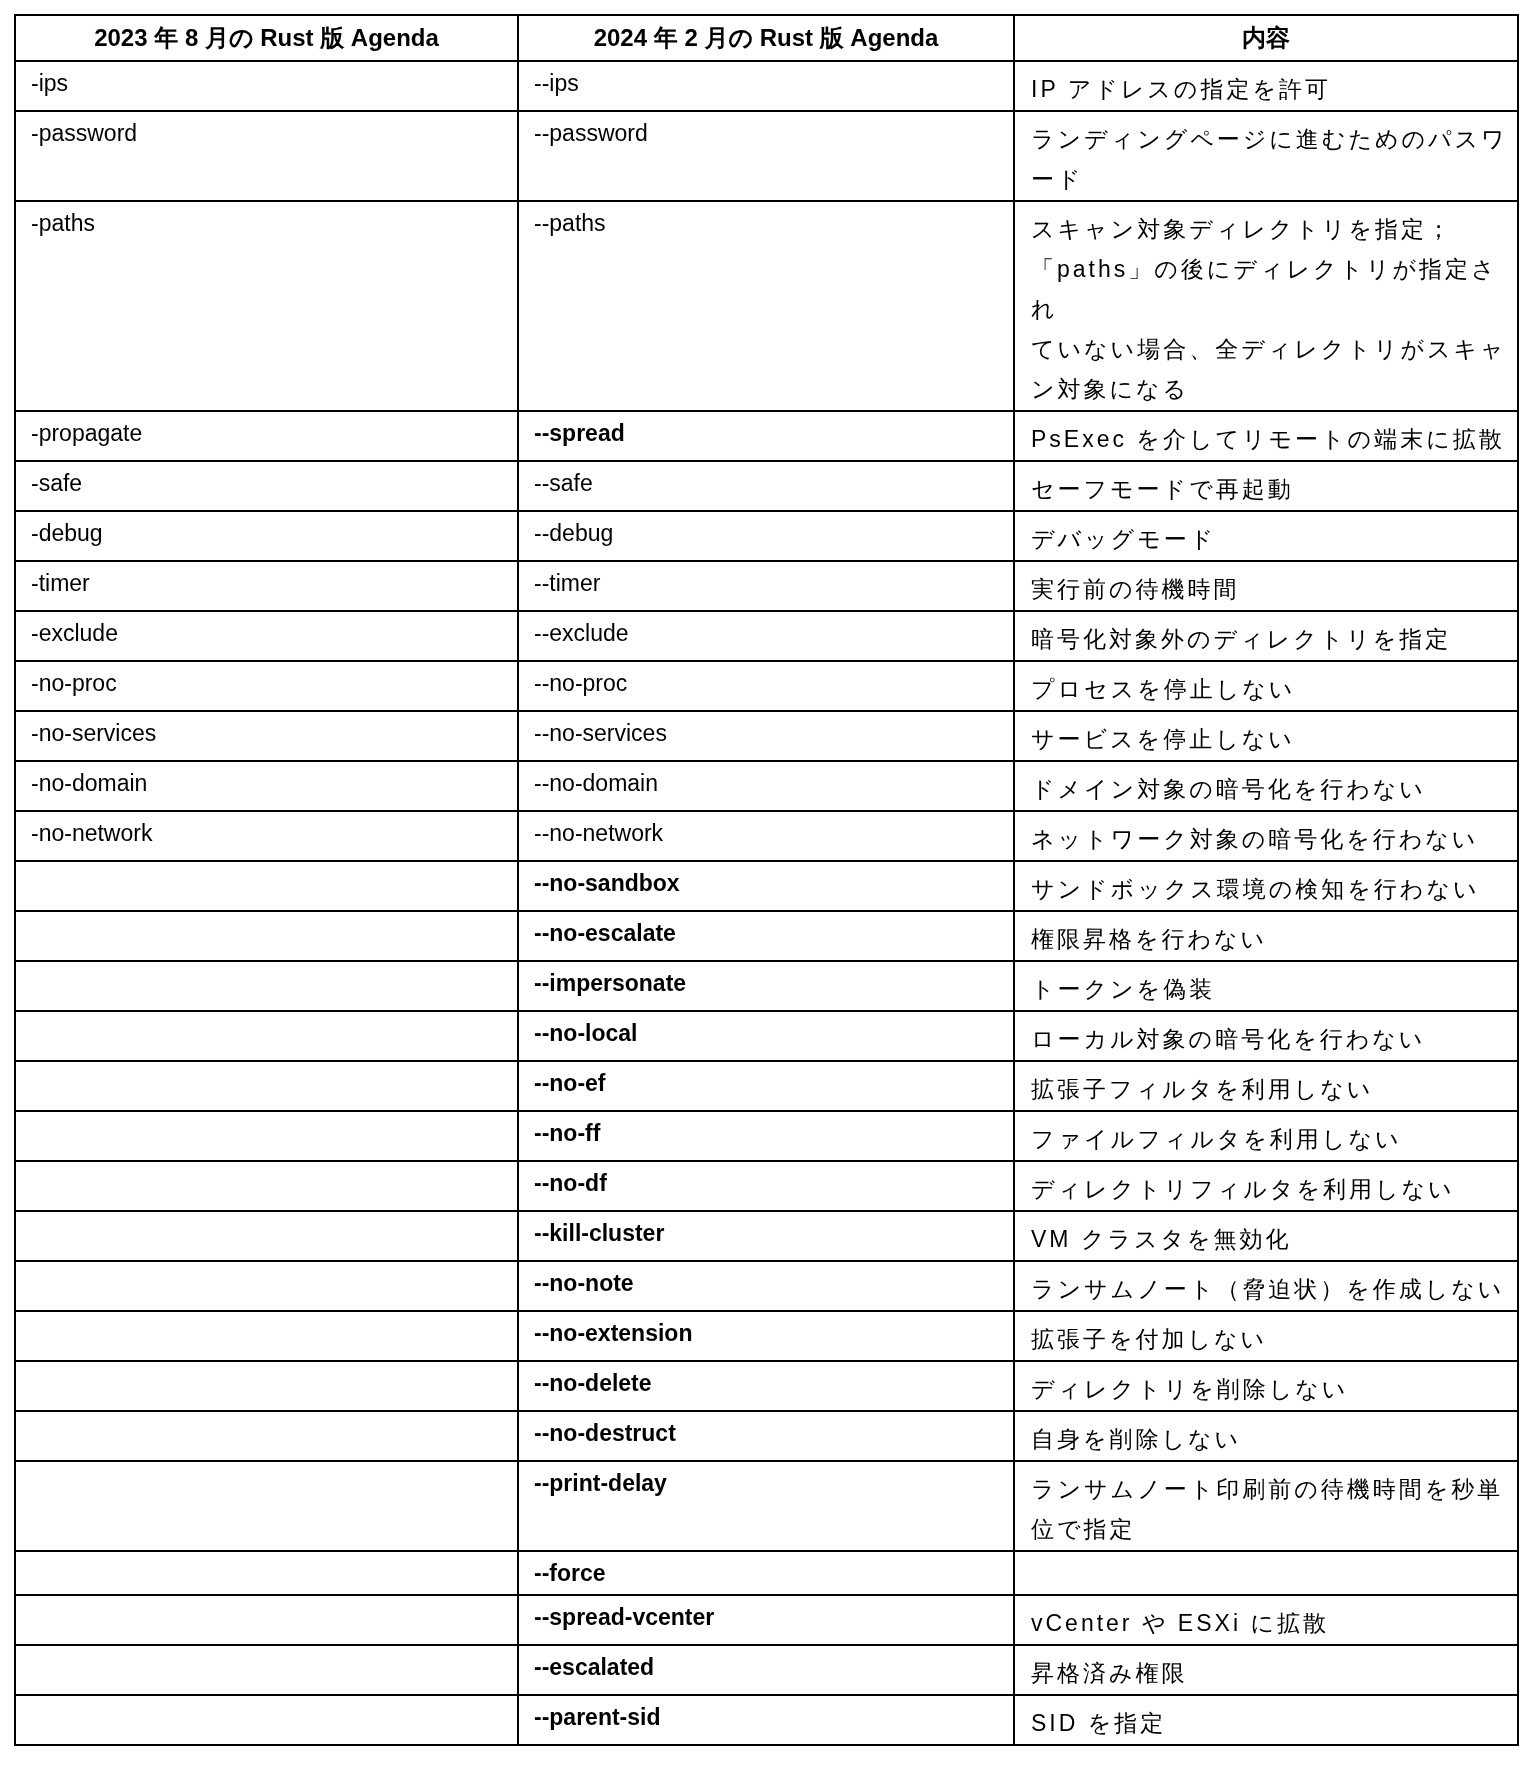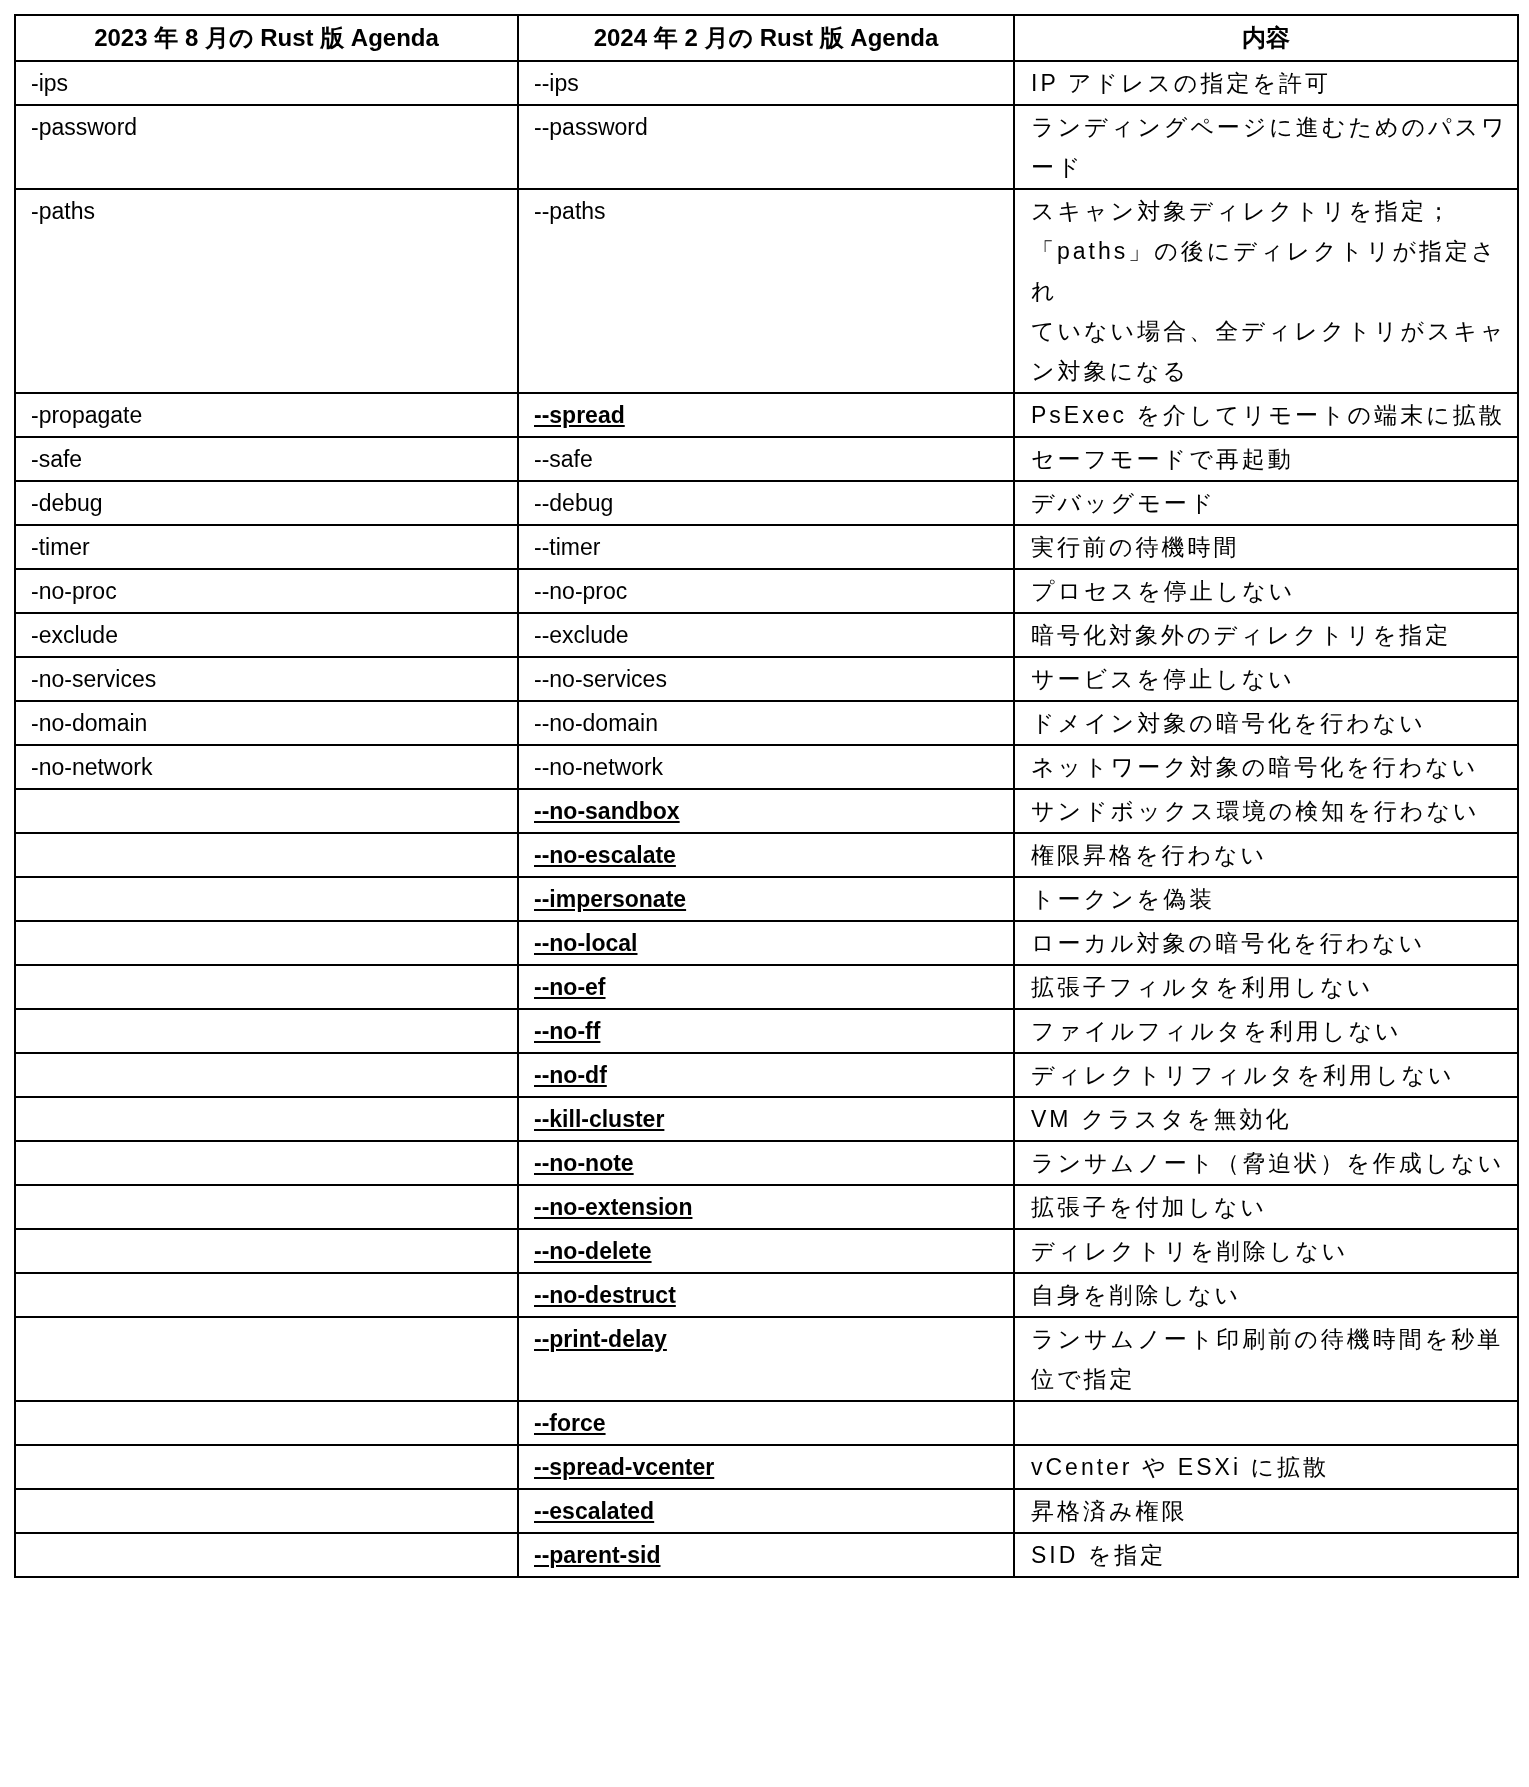--- a/index.html
+++ b/index.html
@@ -44,27 +44,27 @@
     padding: 2px 4px;
     font-family: "Liberation Sans", sans-serif;
   }
   td.flag {
     font-family: "Liberation Sans", sans-serif;
     font-size: 23px;
     line-height: 40px;
     padding: 1px 10px 1px 15px;
     white-space: nowrap;
   }
-  td.flag.bold { font-weight: bold; text-decoration: underline; }
+  td.flag.bold { font-weight: bold; }
   td.desc {
     font-family: "Liberation Sans", sans-serif;
     font-size: 23px;
     line-height: 40px;
     letter-spacing: 3px;
-    padding: 1px 6px 1px 16px;
+    padding: 7px 6px 1px 16px;
     white-space: pre-wrap;
     text-align: left;
   }
 </style>
 </head>
 <body>
 
 <div class="page">
   <table class="cmp">
     <colgroup>
@@ -113,28 +113,28 @@
           <td class="flag">-debug</td>
           <td class="flag">--debug</td>
           <td class="desc">デバッグモード</td>
         </tr>
         <tr>
           <td class="flag">-timer</td>
           <td class="flag">--timer</td>
           <td class="desc">実行前の待機時間</td>
         </tr>
         <tr>
+          <td class="flag">-exclude</td>
+          <td class="flag">--exclude</td>
+          <td class="desc">暗号化対象外のディレクトリを指定</td>
+        </tr>
+        <tr>
           <td class="flag">-no-proc</td>
           <td class="flag">--no-proc</td>
           <td class="desc">プロセスを停止しない</td>
-        </tr>
-        <tr>
-          <td class="flag">-exclude</td>
-          <td class="flag">--exclude</td>
-          <td class="desc">暗号化対象外のディレクトリを指定</td>
         </tr>
         <tr>
           <td class="flag">-no-services</td>
           <td class="flag">--no-services</td>
           <td class="desc">サービスを停止しない</td>
         </tr>
         <tr>
           <td class="flag">-no-domain</td>
           <td class="flag">--no-domain</td>
           <td class="desc">ドメイン対象の暗号化を行わない</td>

